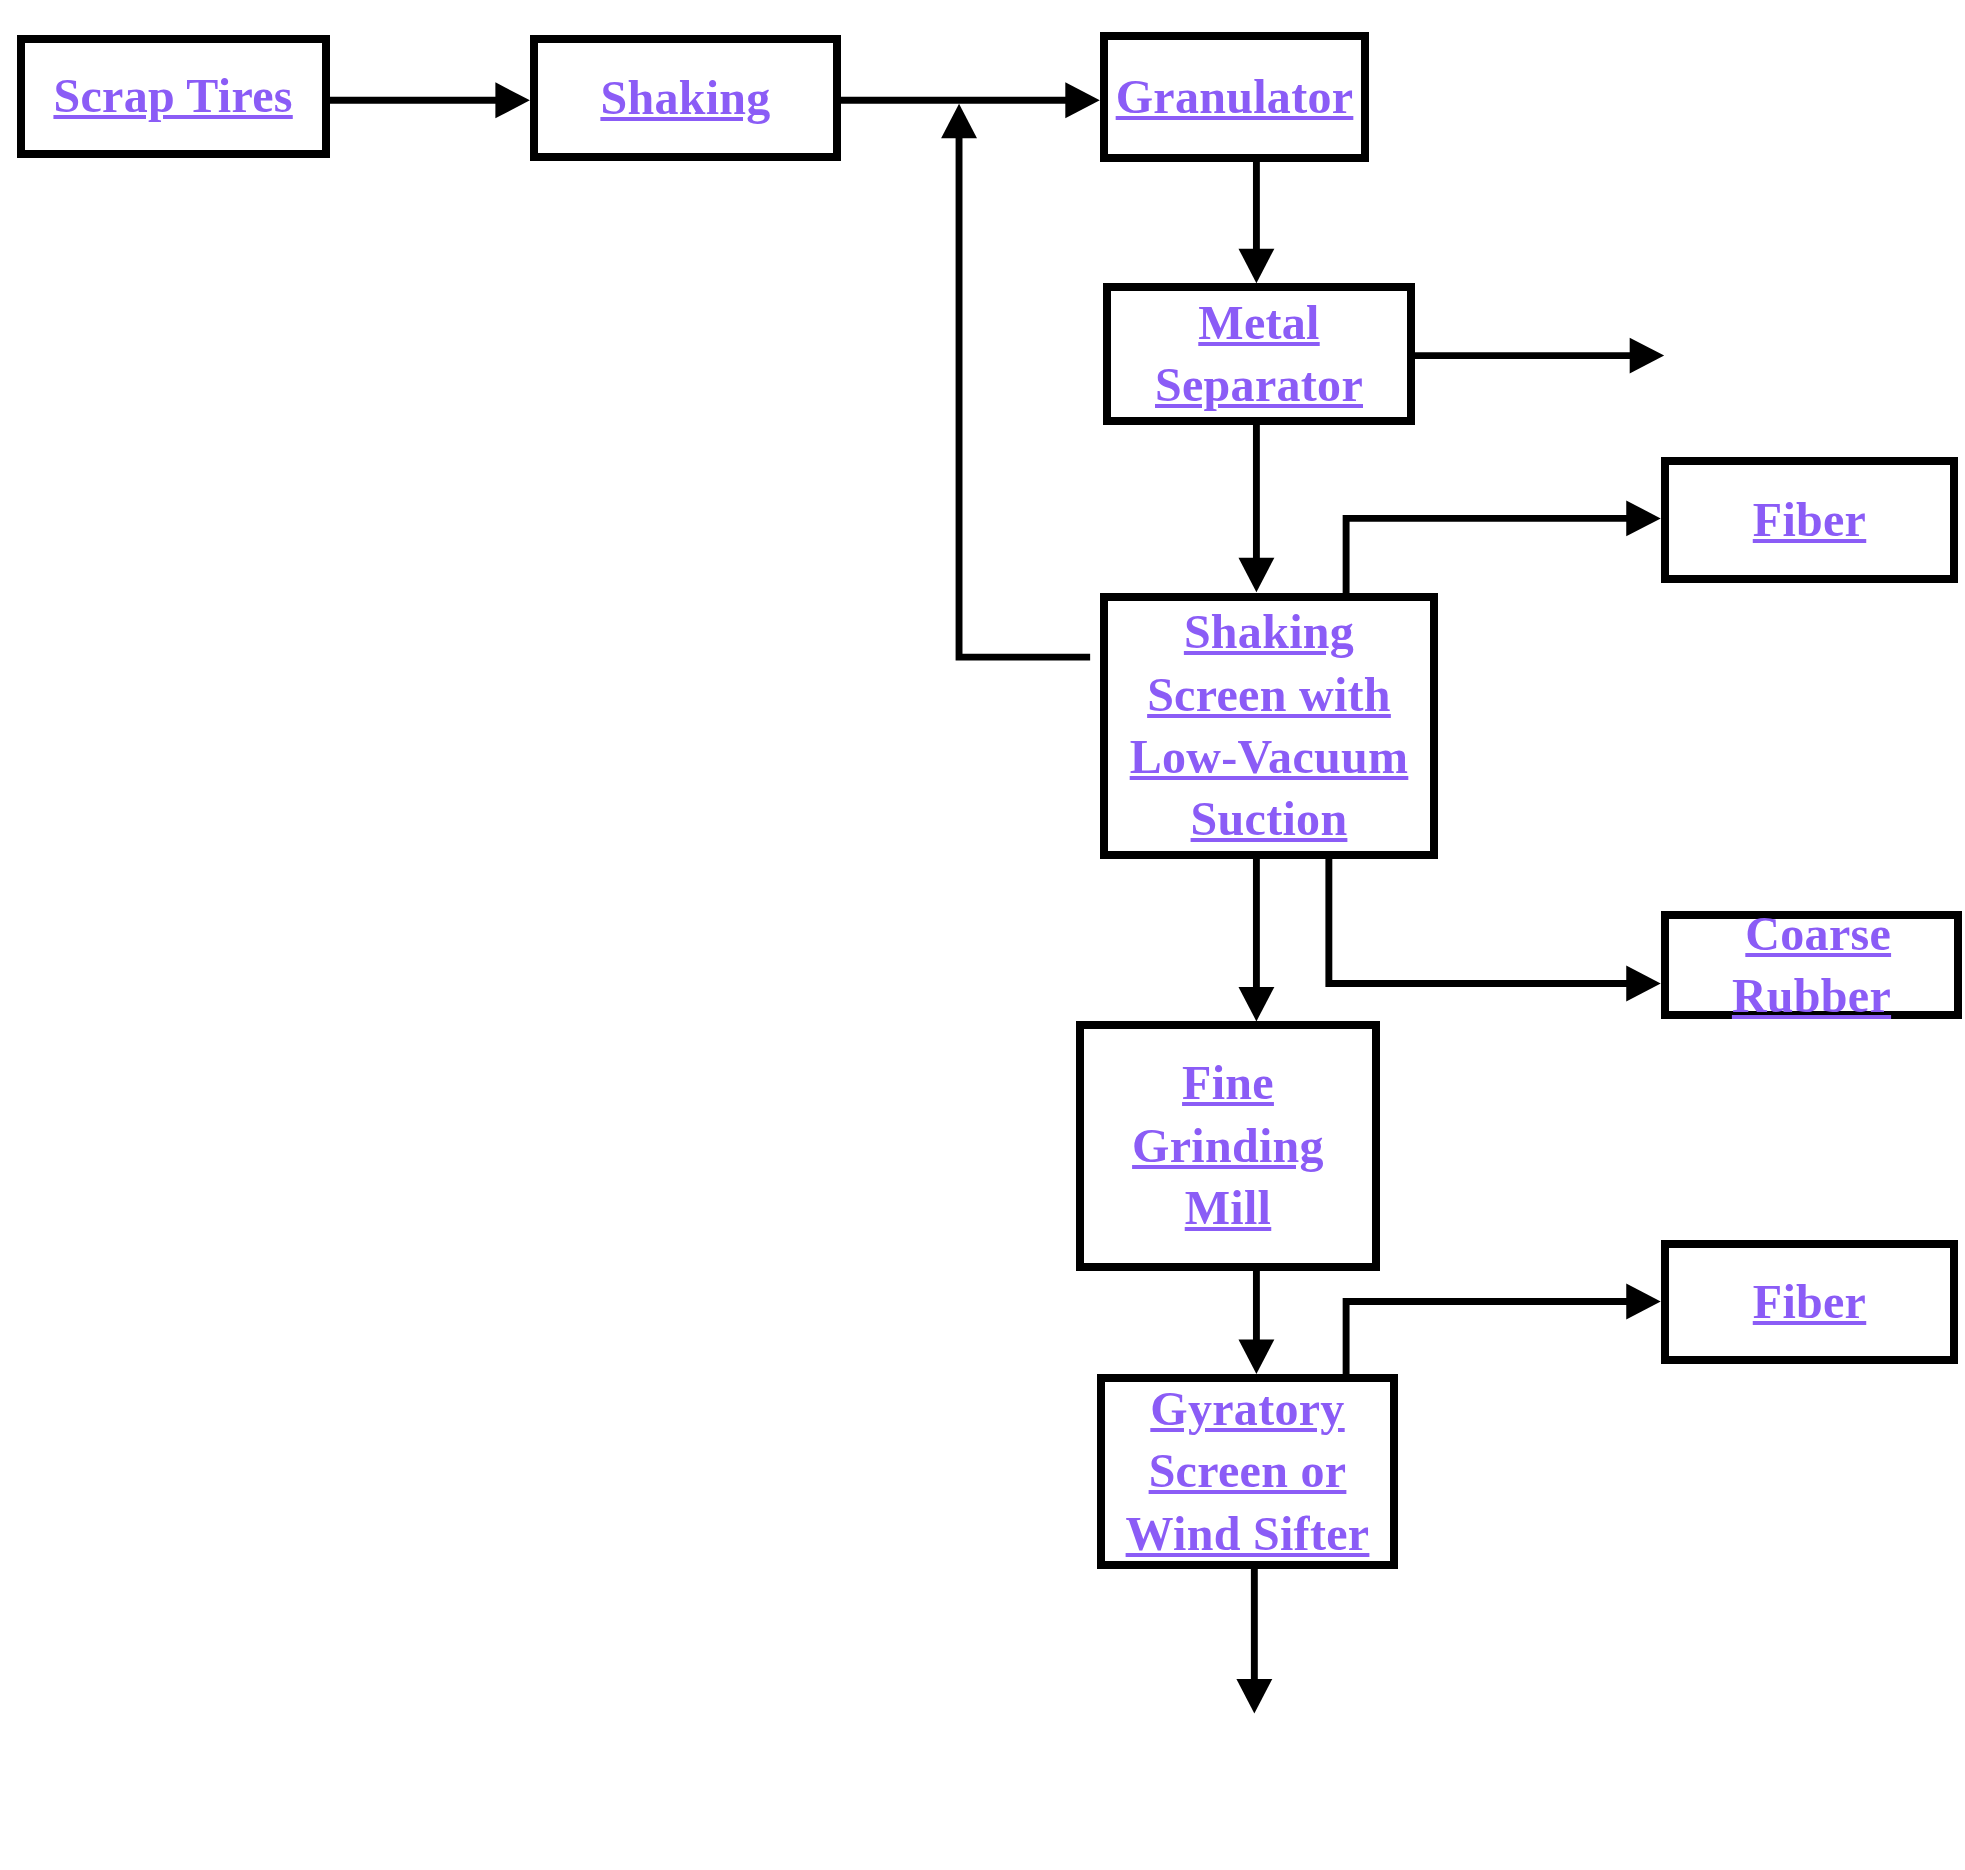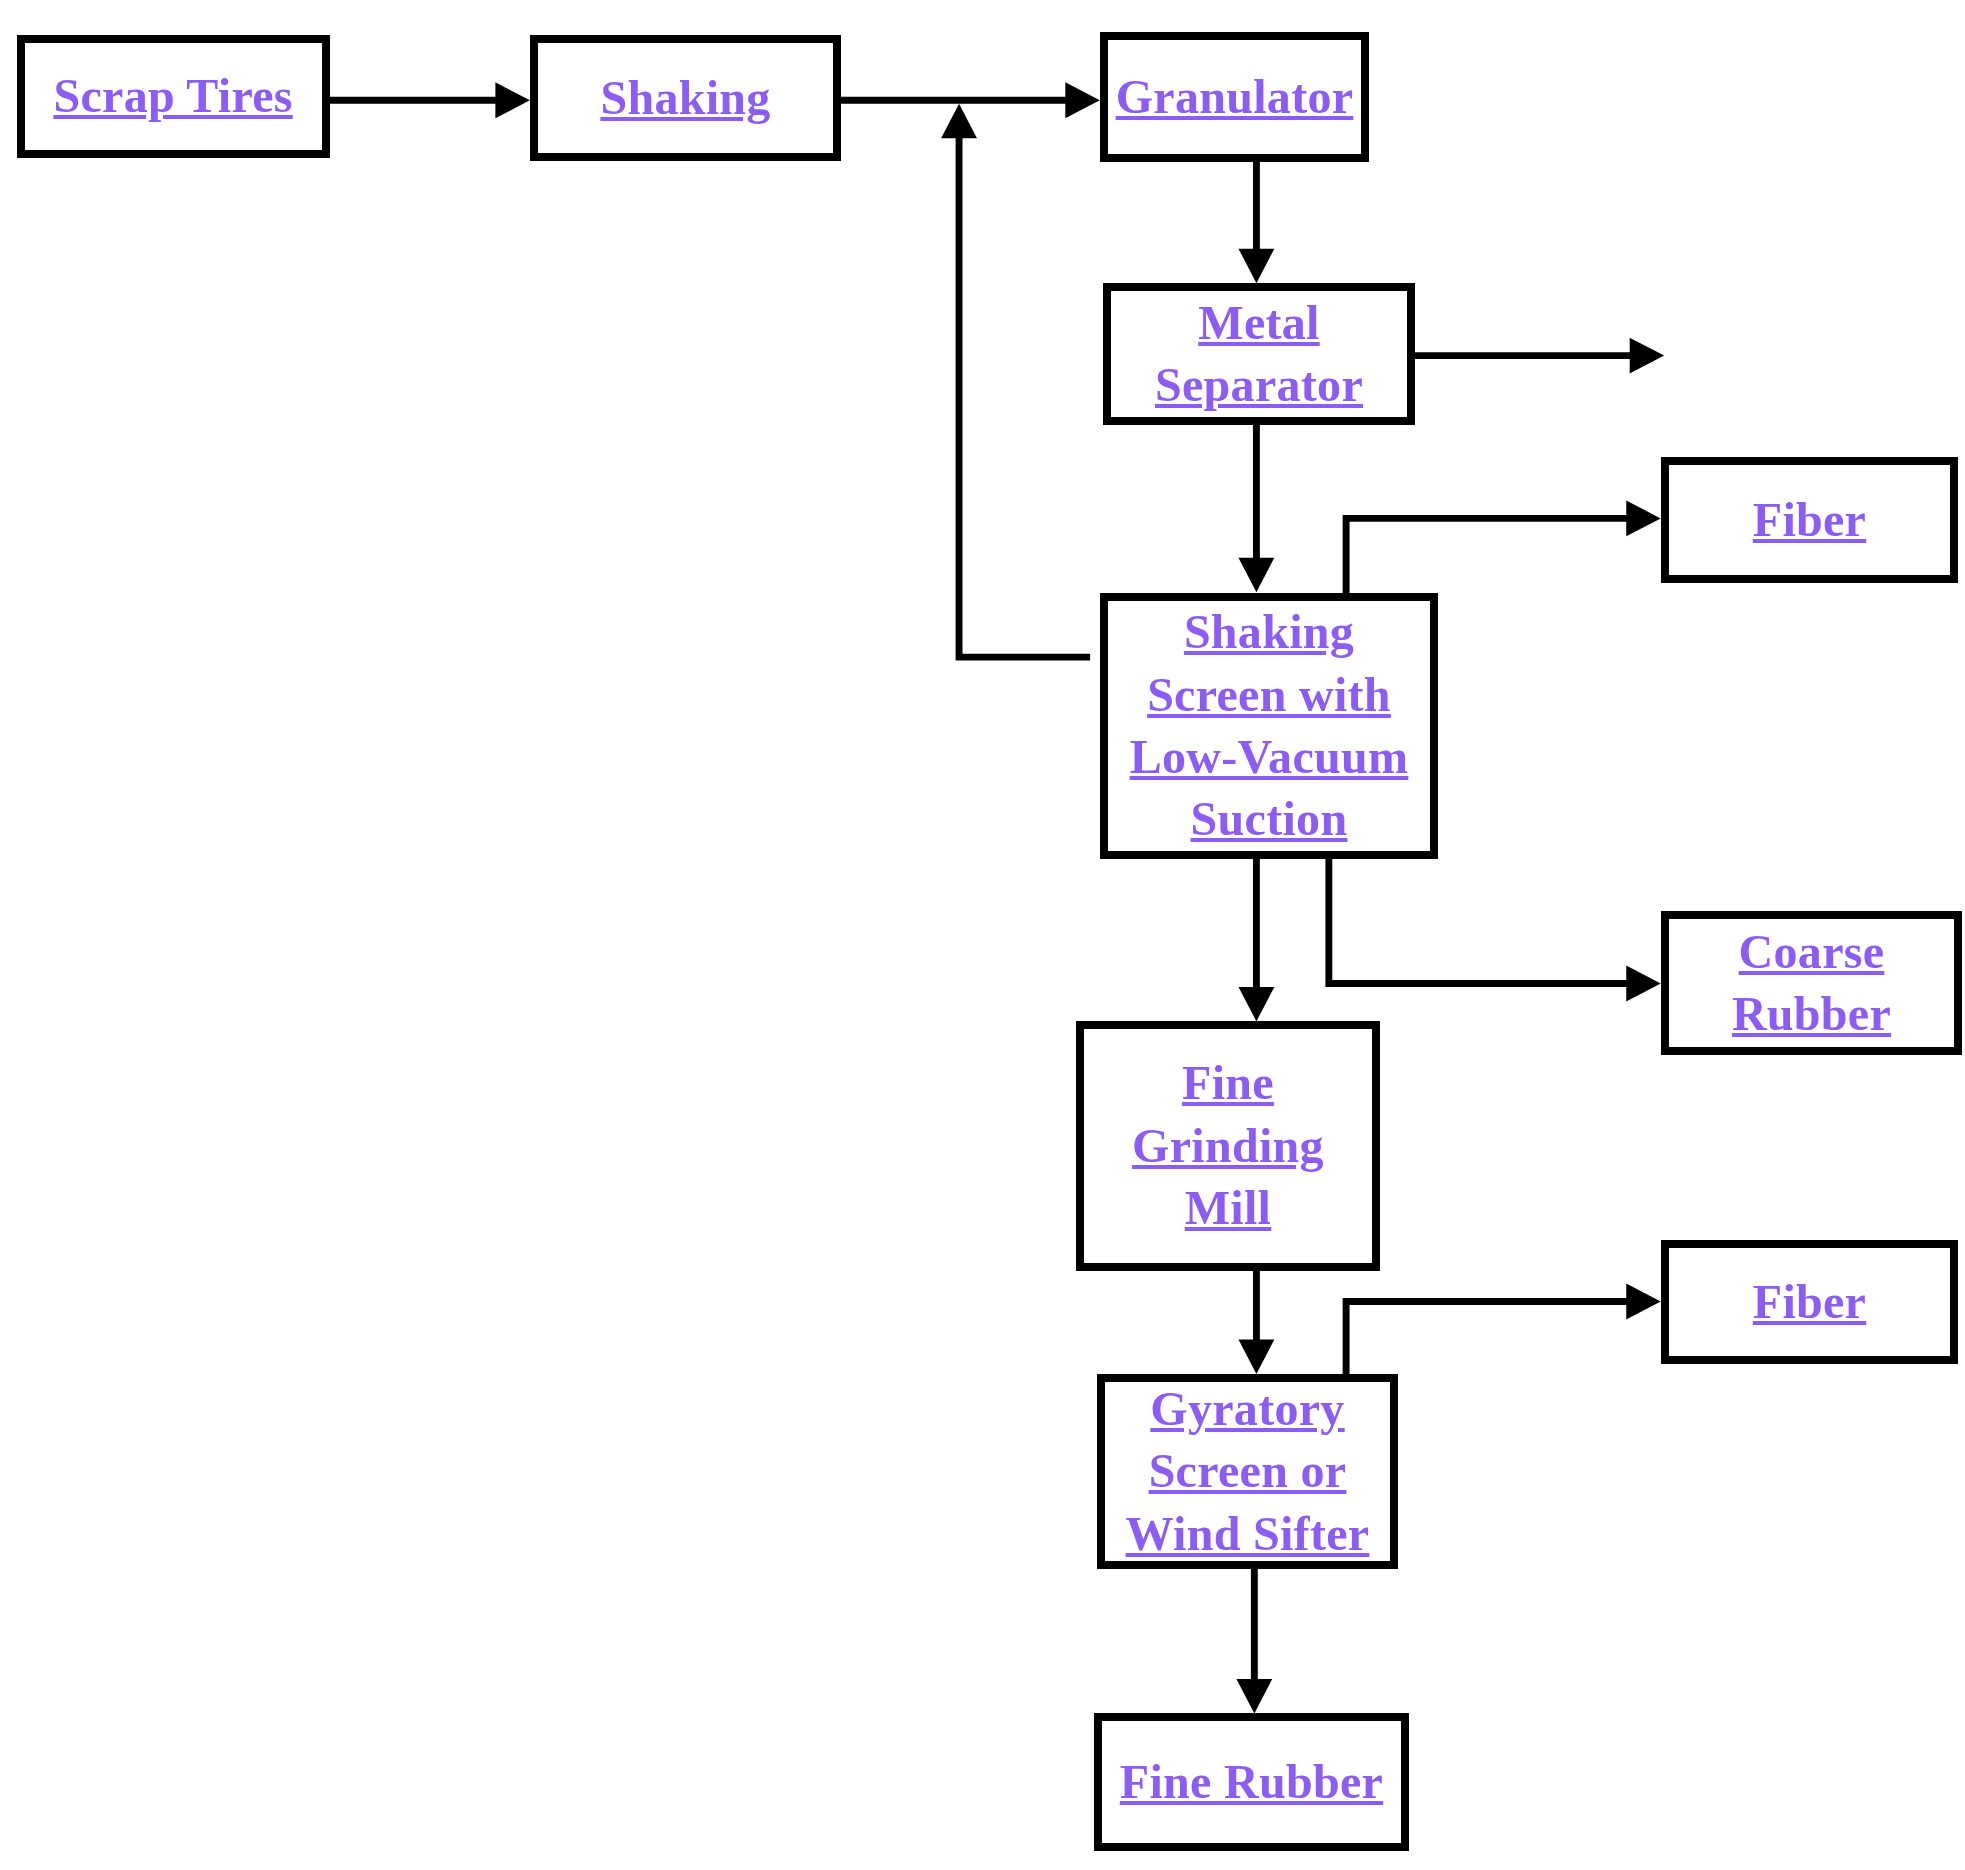--- a/index.html
+++ b/index.html
@@ -140,39 +140,36 @@
     <span class="node-label">Fiber</span>
   </div>
 
   <div class="node" style="left:1086px; top:593px; width:338px; height:266px;margin-left:14px;">
     <span class="node-label">Shaking
 Screen with
 Low-Vacuum
 Suction</span>
   </div>
 
-  <div class="node" style="left:1661px; top:911px; width:301px; height:144px;">
+  <div class="node" style="left:1661px; top:911px; width:301px; height:108px;text-align:right;">
     <span class="node-label">Coarse
 Rubber</span>
   </div>
 
   <div class="node" style="left:1076px; top:1021px; width:304px; height:250px;">
     <span class="node-label">Fine
 Grinding
 Mill</span>
   </div>
 
   <div class="node" style="left:1661px; top:1240px; width:297px; height:124px;">
     <span class="node-label">Fiber</span>
   </div>
 
   <div class="node" style="left:1097px; top:1374px; width:301px; height:195px;">
     <span class="node-label">Gyratory
 Screen or
 Wind Sifter</span>
   </div>
 
-  <div class="node" style="left:1094px; top:1713px; width:315px; height:138px;">
-    <span class="node-label">Fine Rubber</span>
-  </div>
 
 </div>
 
 
 </body></html>

